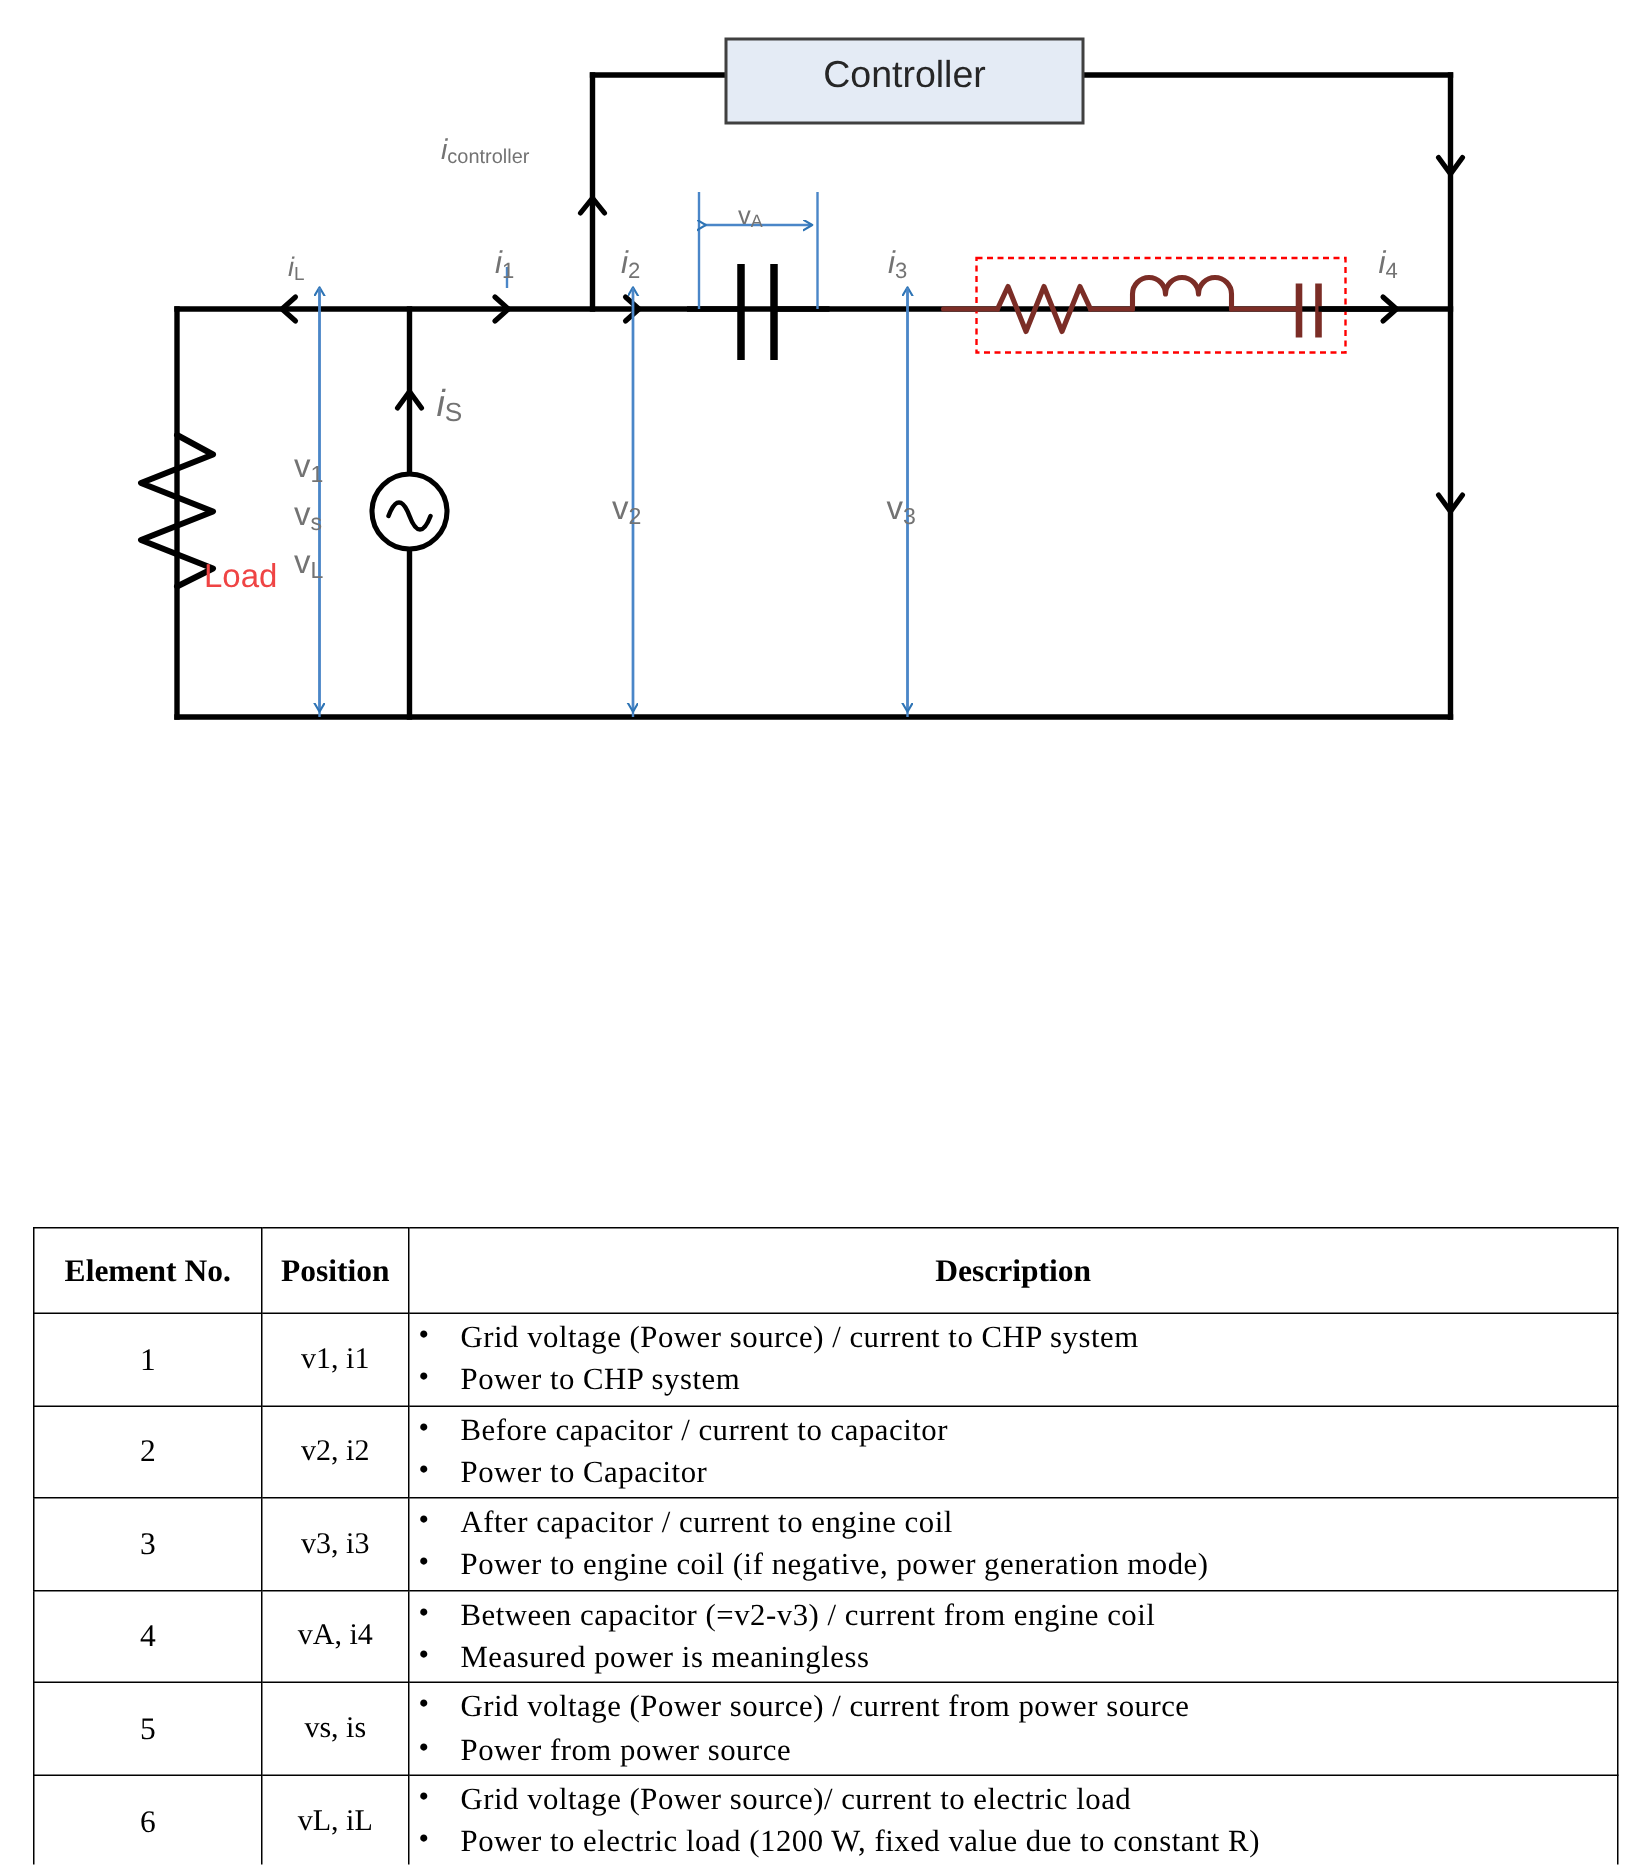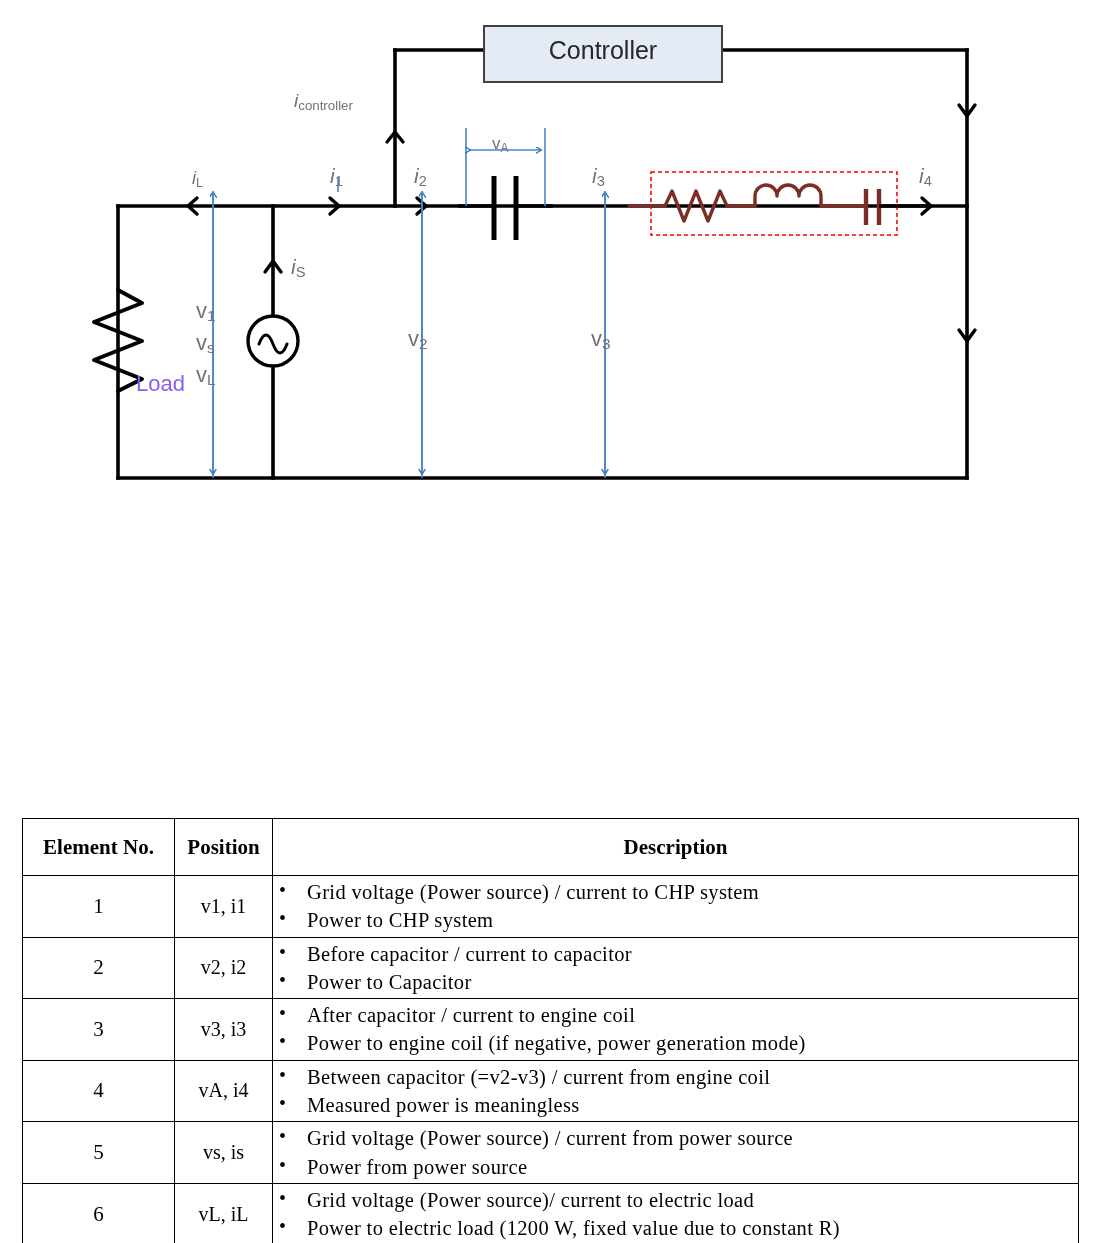--- a/index.html
+++ b/index.html
@@ -6,21 +6,21 @@
   body{width:1099px;height:1243px;font-family:"Liberation Serif",serif;color:#000;}
   #page{position:relative;width:1099px;height:1243px;overflow:hidden;}
 
   
   #circuit{position:absolute;left:0;top:0;width:963px;height:500px;}
   #circuit svg{display:block;}
 
   .lbl{position:absolute;font-family:"Liberation Sans",sans-serif;color:#737373;white-space:nowrap;}
   .lbl-i{font-style:italic;}
   .sub{font-size:0.70em;font-style:normal;vertical-align:-0.22em;}
-  .lbl-dark{color:#8b5cf6;}
+  .lbl-dark{color:#ef4444;}
 
   
   #equations{position:absolute;left:388px;top:495px;width:640px;}
   .eq{font-family:"Liberation Serif",serif;font-size:23px;color:#111;
       line-height:1.0;margin:0 0 31px 0;letter-spacing:.6px;}
 
   
   #spec-table{position:absolute;left:22px;top:818px;width:1056px;
       border-collapse:collapse;table-layout:fixed;}
   #spec-table td,#spec-table th{border:1.4px solid #000;padding:0;}
@@ -174,21 +174,21 @@
     </div>
 
     <div class="lbl lbl-i" style="left:592px;top:164px;font-size:21px;">
       <span>i</span><span class="sub">3</span>
     </div>
 
     <div class="lbl lbl-i" style="left:919px;top:164px;font-size:21px;">
       <span>i</span><span class="sub">4</span>
     </div>
 
-    <div class="lbl lbl-i" style="left:291px;top:255px;font-size:21px;">
+    <div class="lbl lbl-i" style="left:291px;top:255px;font-size:25px;">
       <span>i</span><span class="sub">S</span>
     </div>
 
     <div class="lbl" style="left:492px;top:134px;font-size:17px;">
       <span>v</span><span class="sub">A</span>
     </div>
 
     <div class="lbl" style="left:196px;top:298px;font-size:22px;">
       <span>v</span><span class="sub">1</span>
     </div>

